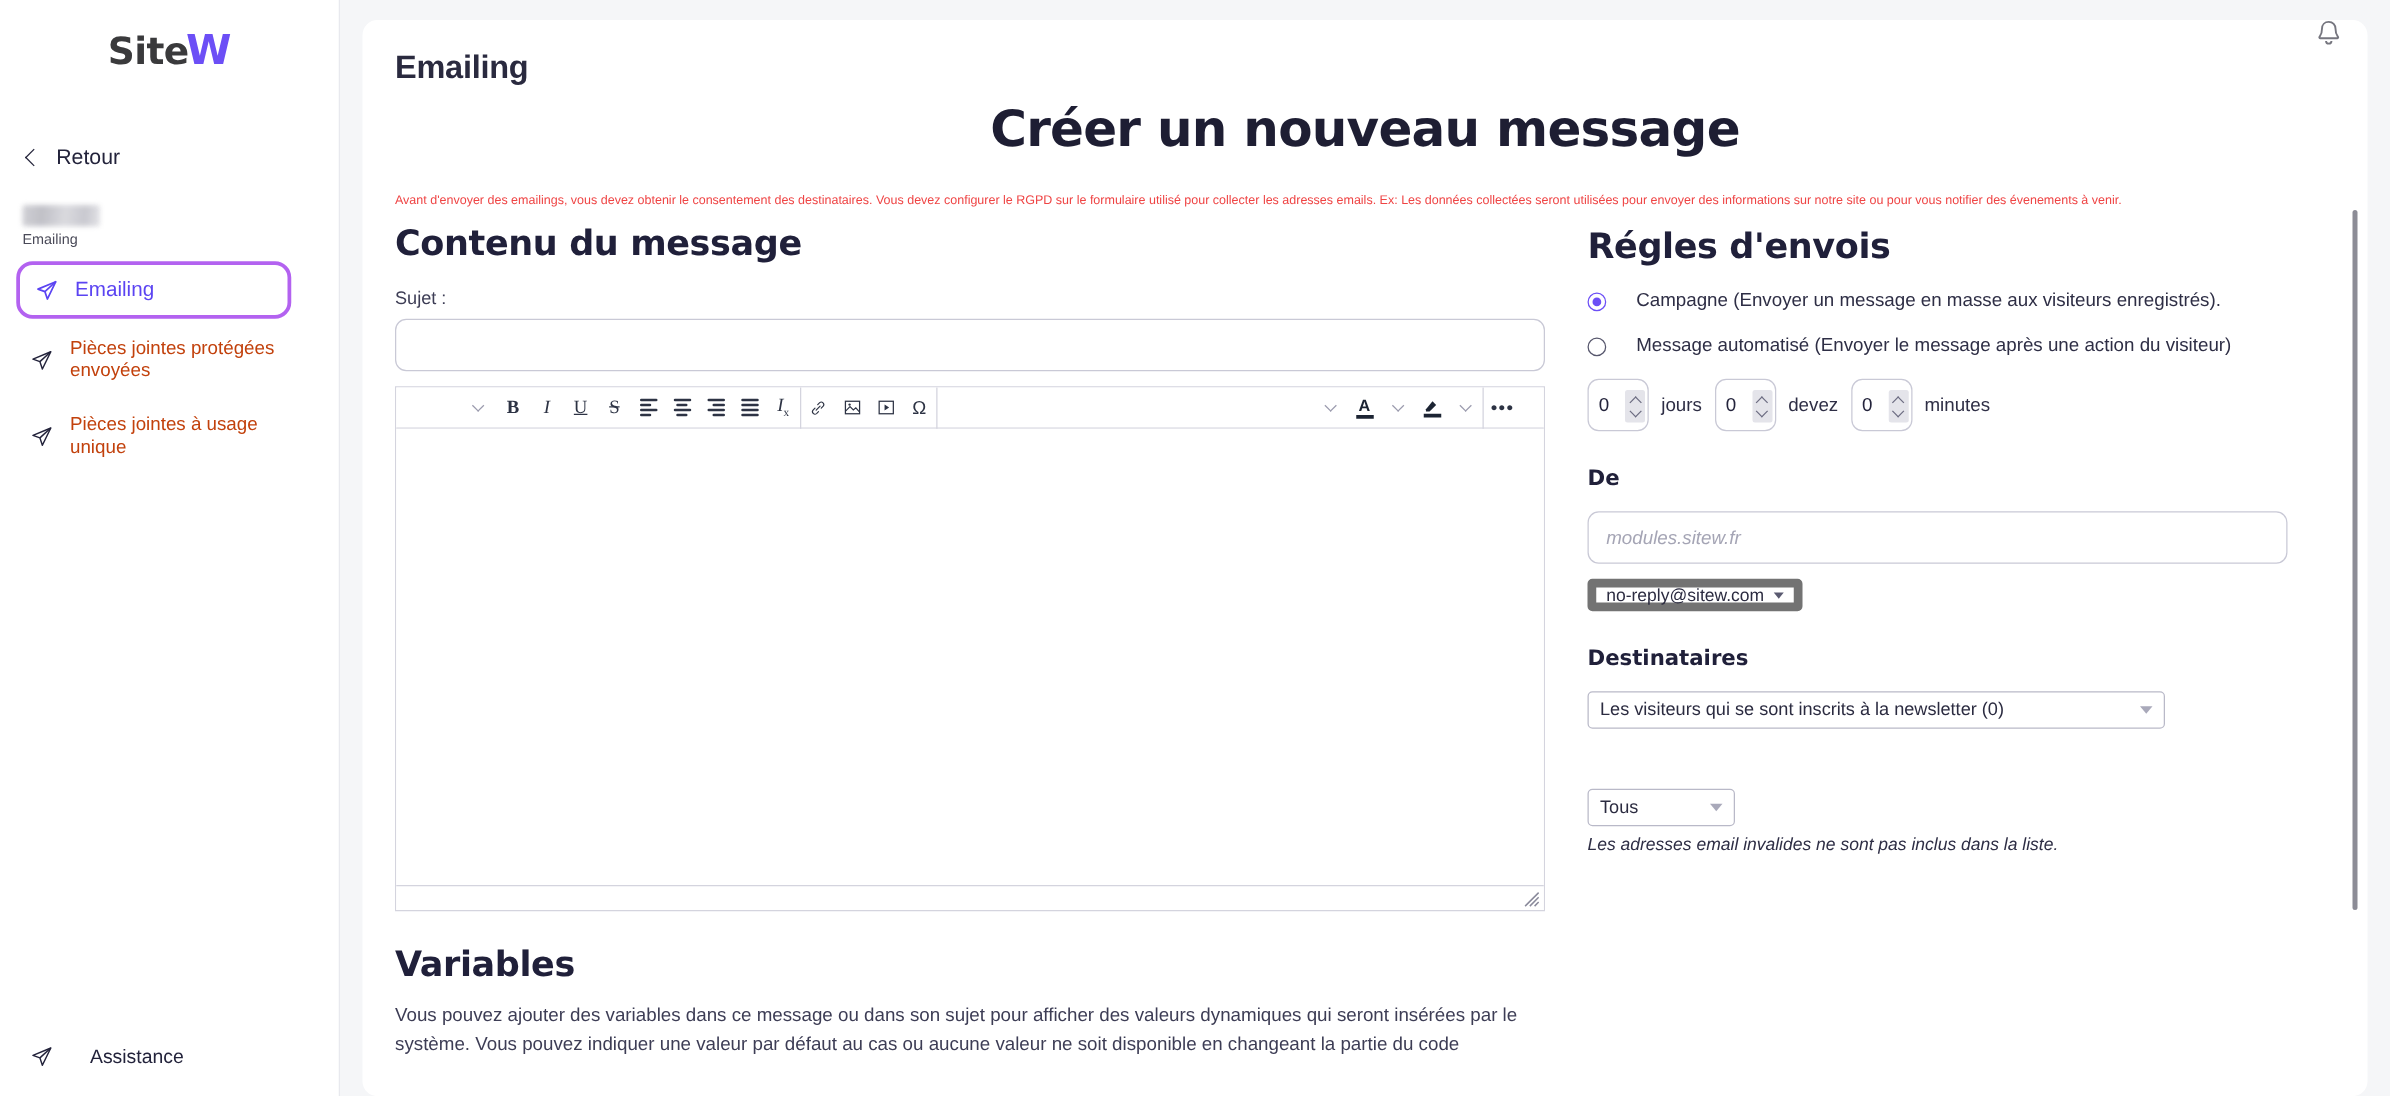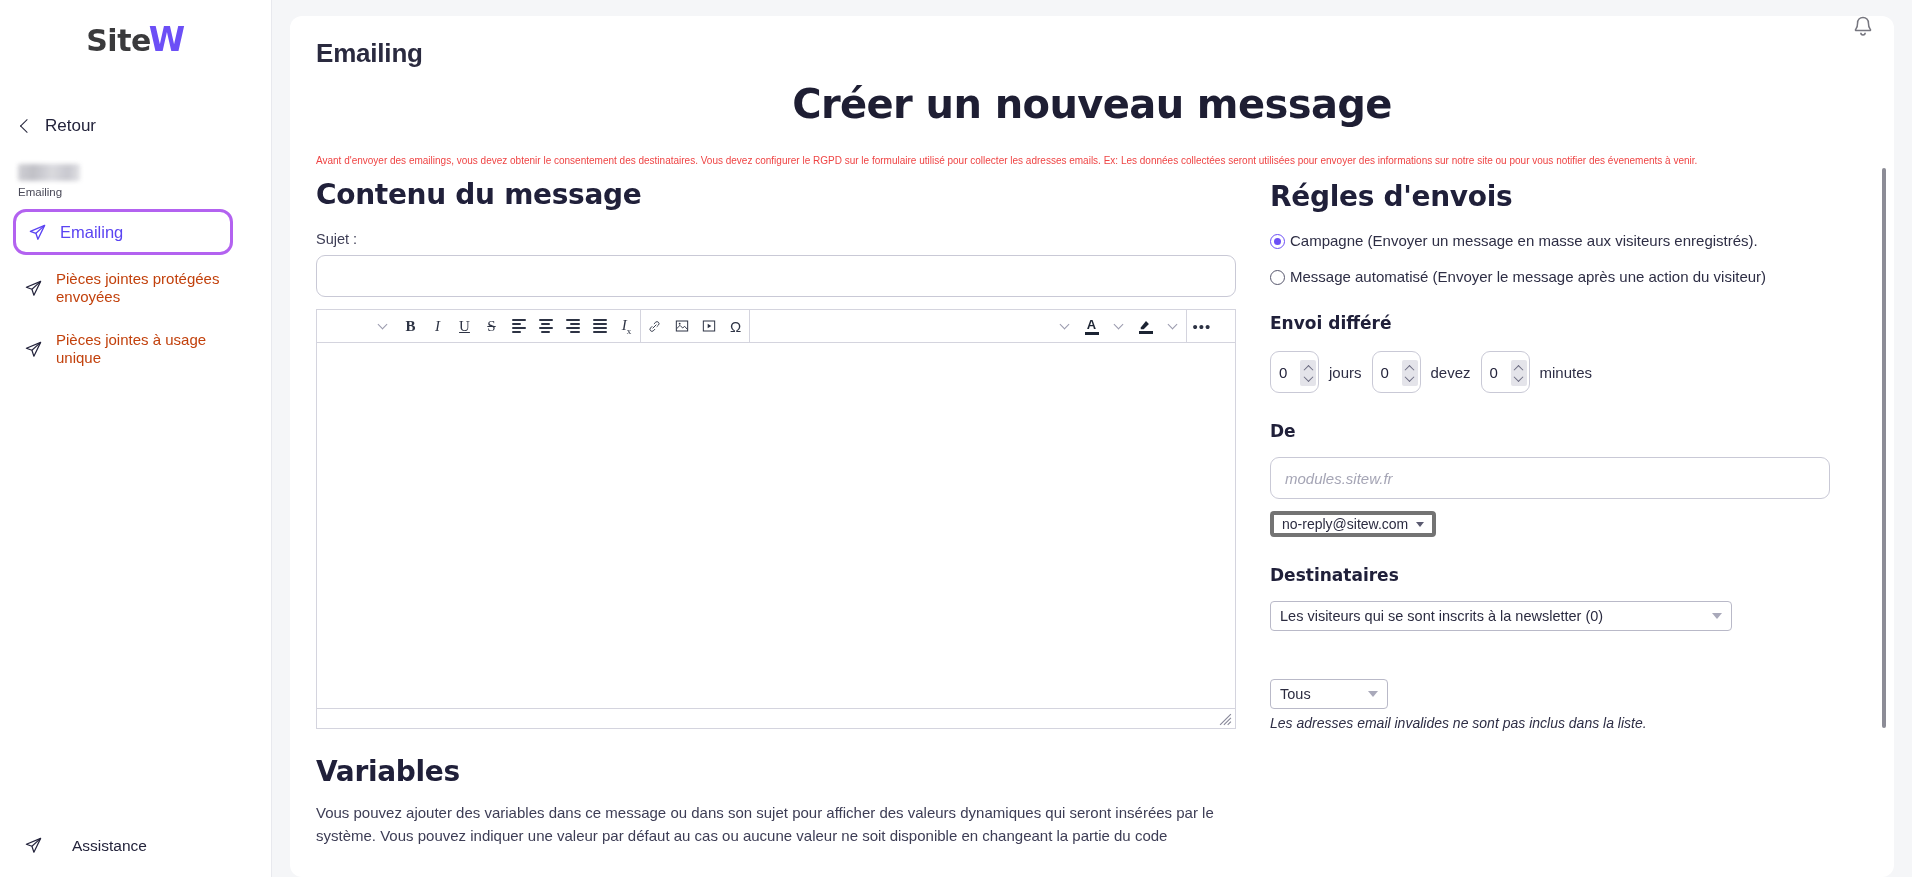--- a/index.html
+++ b/index.html
@@ -260,21 +260,21 @@
     font-size: 15px;
     line-height: 1.55;
     color: #3d3d55;
     max-width: 905px;
   }
 
   
   .radio-row {
     display: flex;
     align-items: flex-start;
-    gap: 5px;
+    gap: 24px;
     margin-top: 19px;
     font-size: 15px;
     color: #2e2e45;
     cursor: pointer;
   }
   .radio {
     width: 15px; height: 15px; min-width: 15px;
     border-radius: 50%;
     border: 1.6px solid #57576d;
     margin-top: 2px;
@@ -353,21 +353,21 @@
   }
   .from-input::placeholder { color: #a5a5b5; font-style: italic; }
 
   .mini-select {
     margin-top: 12px;
     display: inline-flex;
     align-items: center;
     gap: 8px;
     height: 26px;
     padding: 0 8px;
-    border: 4px solid #737373;
+    border: 7px solid #737373;
     border-radius: 4px;
     font-size: 14px;
     color: #2b2b40;
     background: #fff;
     cursor: pointer;
   }
   .caret-sm {
     width: 0; height: 0;
     border-left: 4.5px solid transparent;
     border-right: 4.5px solid transparent;
@@ -651,21 +651,20 @@
           <label class="radio-row">
             <span class="radio checked"></span>
             <span>Campagne (Envoyer un message en masse aux visiteurs enregistrés).</span>
           </label>
 
           <label class="radio-row">
             <span class="radio"></span>
             <span>Message automatisé (Envoyer le message après une action du visiteur)</span>
           </label>
 
-          <div class="sub-head">Envoi différé</div>
 
           <div class="delay-row">
             <div class="spin">
               <span class="val">0</span>
               <span class="arrows">
                   <span class="up"></span>
                   <span class="dn"></span>
                 </span>
             </div>
             <span class="unit">jours</span>

